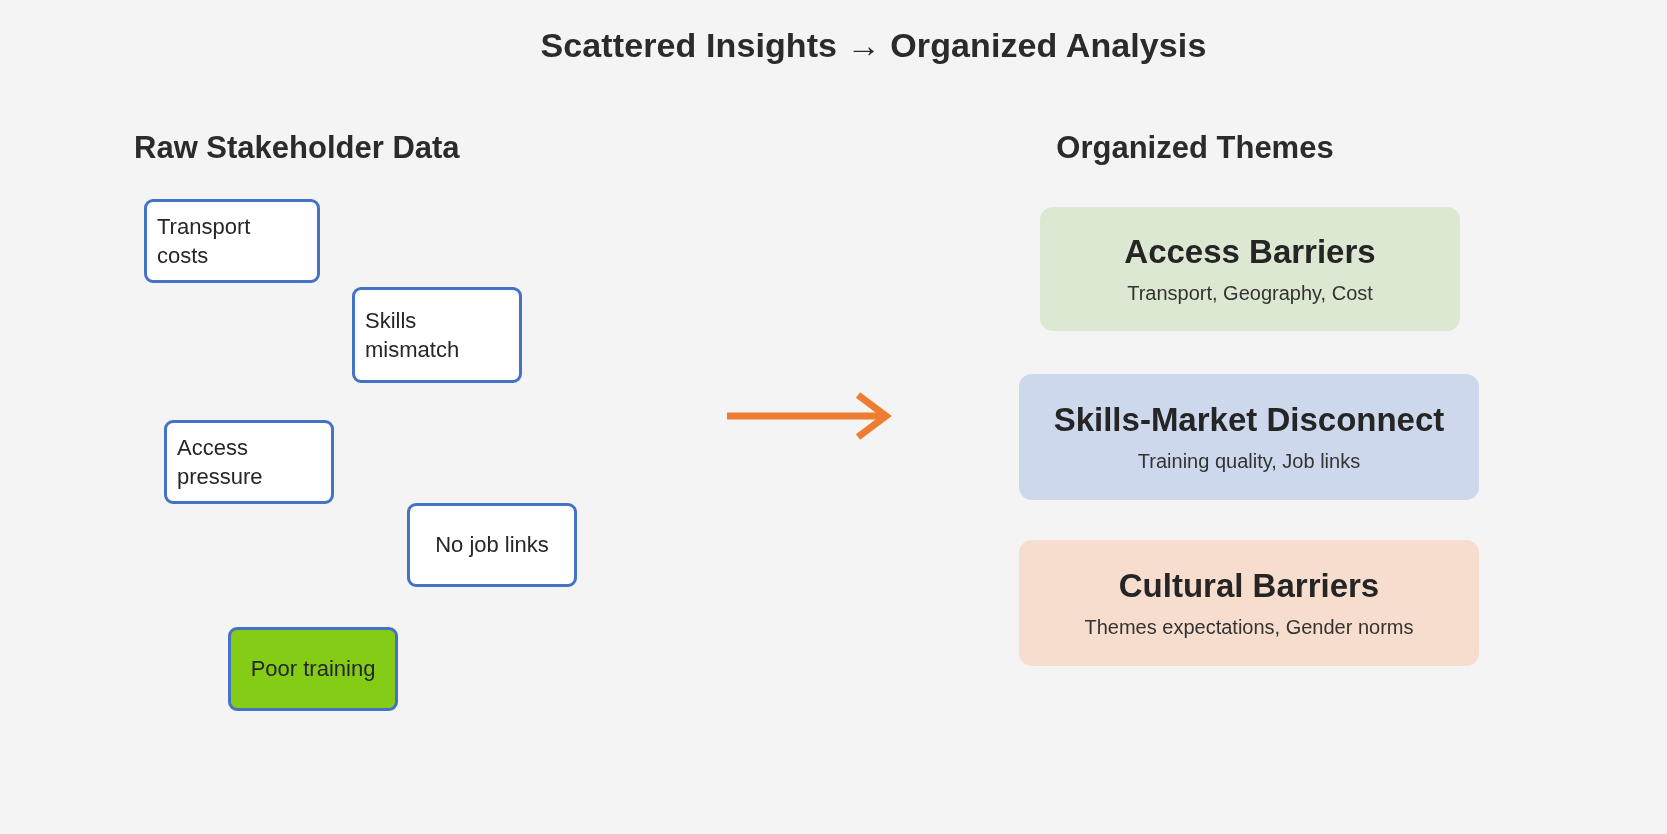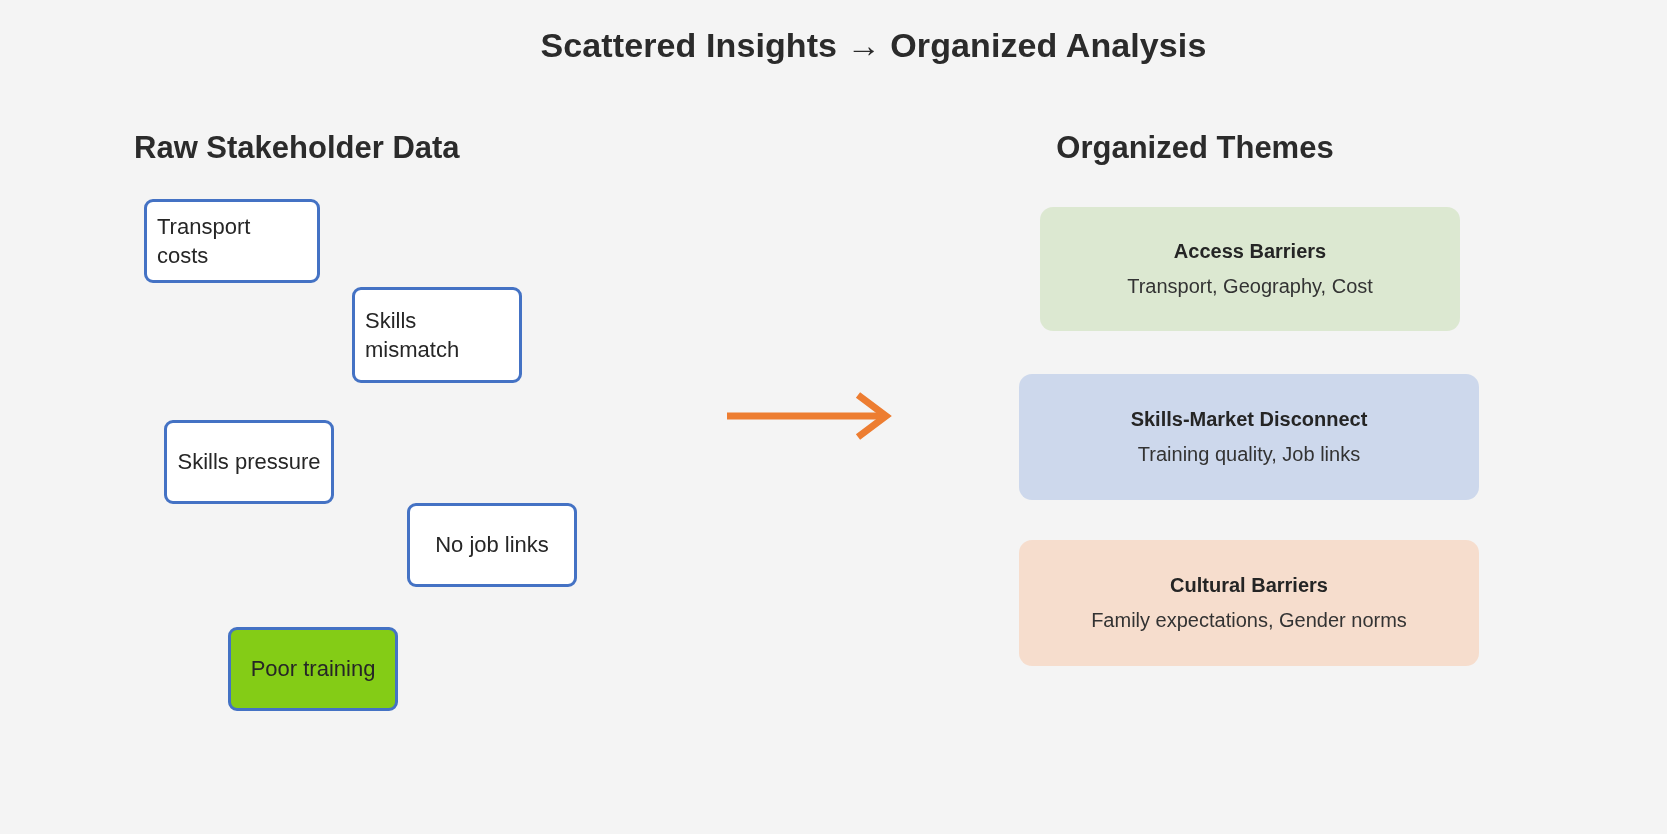--- a/index.html
+++ b/index.html
@@ -86,21 +86,21 @@
     position: absolute;
     box-sizing: border-box;
     border-radius: 13px;
     display: flex;
     flex-direction: column;
     align-items: center;
     justify-content: center;
     text-align: center;
   }
   .theme-title {
-    font-size: 20px;
+    font-size: 33px;
     font-weight: bold;
     color: #252525;
     line-height: 1.15;
   }
   .theme-sub {
     font-size: 20px;
     font-weight: normal;
     color: #333333;
     line-height: 1.2;
     margin-top: 11px;
@@ -113,21 +113,21 @@
 
   <div class="page-title">Scattered Insights → Organized Analysis</div>
 
   <div class="col-heading right">Organized Themes</div>
 
   <div class="col-heading left">Raw Stakeholder Data</div>
 
   <div class="notes-layer" id="notes-layer">
       <div class="note" style="left: 144px; top: 199px; width: 176px; height: 84px; border-color: rgb(68, 114, 196); background: rgb(255, 255, 255);">Transport costs</div>
       <div class="note" style="left: 352px; top: 287px; width: 170px; height: 96px; border-color: rgb(68, 114, 196); background: rgb(255, 255, 255);">Skills mismatch</div>
-      <div class="note" style="left: 164px; top: 420px; width: 170px; height: 84px; border-color: rgb(68, 114, 196); background: rgb(255, 255, 255);">Skills pressure</div>
+      <div class="note" style="left: 164px; top: 420px; width: 170px; height: 84px; border-color: rgb(68, 114, 196); background: rgb(255, 255, 255);">Access pressure</div>
       <div class="note" style="left: 374px; top: 503px; width: 170px; height: 84px; border-color: rgb(68, 114, 196); background: rgb(255, 255, 255); margin-left: 33px;">No job links</div>
       <div class="note" style="left: 228px; top: 627px; width: 170px; height: 84px; border-color: rgb(68, 114, 196); background: #84cc16;">Poor training</div>
     </div>
 
   <div class="arrow-wrap">
     <svg width="180" height="48" viewBox="0 0 180 48">
       <line id="arrow-shaft" x1="0" y1="24" x2="155" y2="24" stroke="#ed7d31" stroke-width="7"></line>
       <polyline id="arrow-head" points="131,3 159,24 131,45" fill="none" stroke="#ed7d31" stroke-width="7" stroke-linecap="butt" stroke-linejoin="miter"></polyline>
     </svg>
   </div>
@@ -136,17 +136,17 @@
       <div class="theme-card" style="left: 1040px; top: 207px; width: 420px; height: 124px; background: rgb(220, 232, 209);">
         <div class="theme-title">Access Barriers</div>
         <div class="theme-sub">Transport, Geography, Cost</div>
       </div>
       <div class="theme-card" style="left: 1019px; top: 374px; width: 460px; height: 126px; background: rgb(205, 216, 236);">
         <div class="theme-title">Skills-Market Disconnect</div>
         <div class="theme-sub">Training quality, Job links</div>
       </div>
       <div class="theme-card" style="left: 1019px; top: 540px; width: 460px; height: 126px; background: rgb(246, 221, 205);">
         <div class="theme-title">Cultural Barriers</div>
-        <div class="theme-sub">Family expectations, Gender norms</div>
+        <div class="theme-sub">Themes expectations, Gender norms</div>
       </div>
     </div>
 
 </div>
 
 </body></html>

